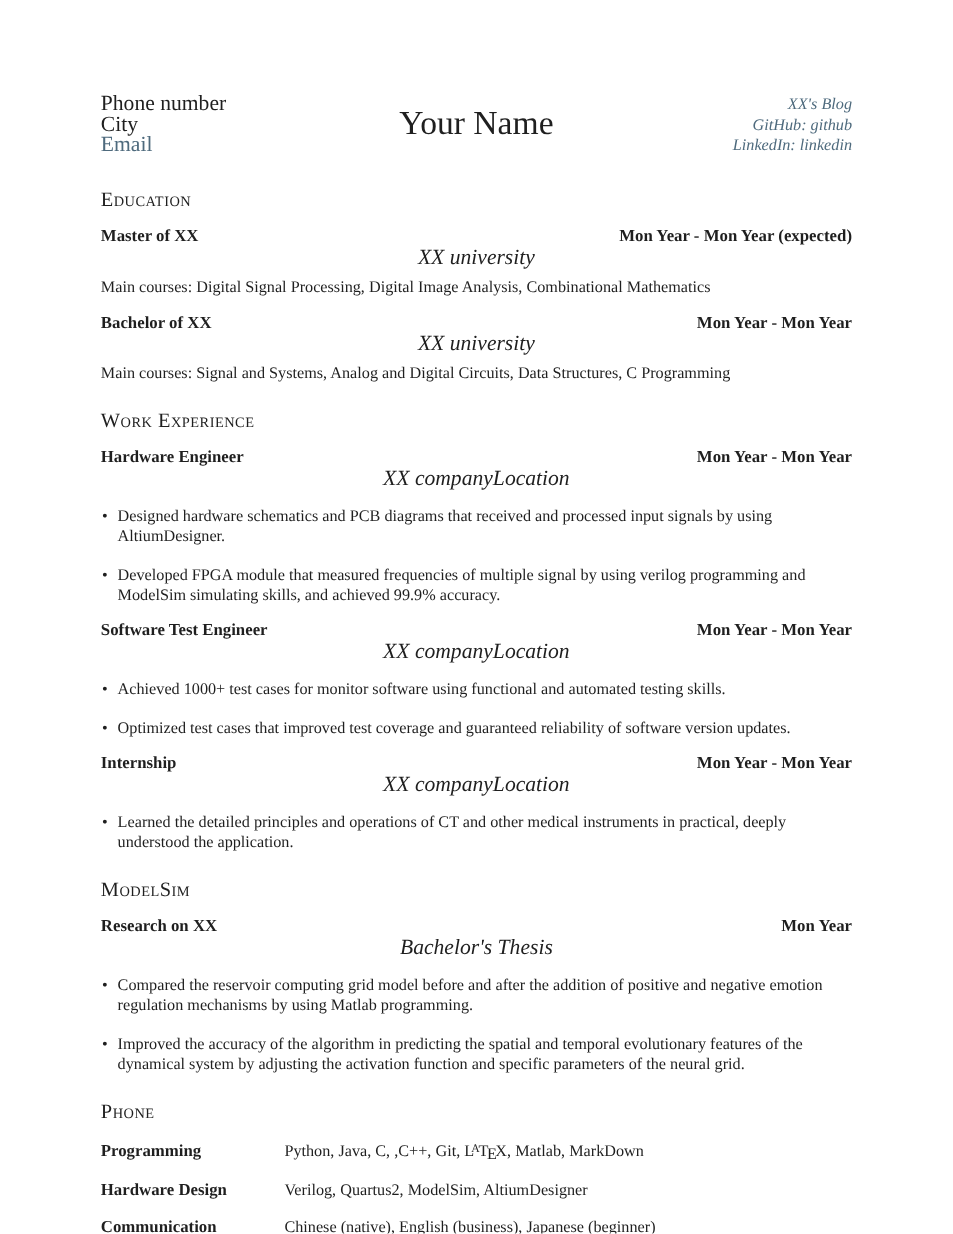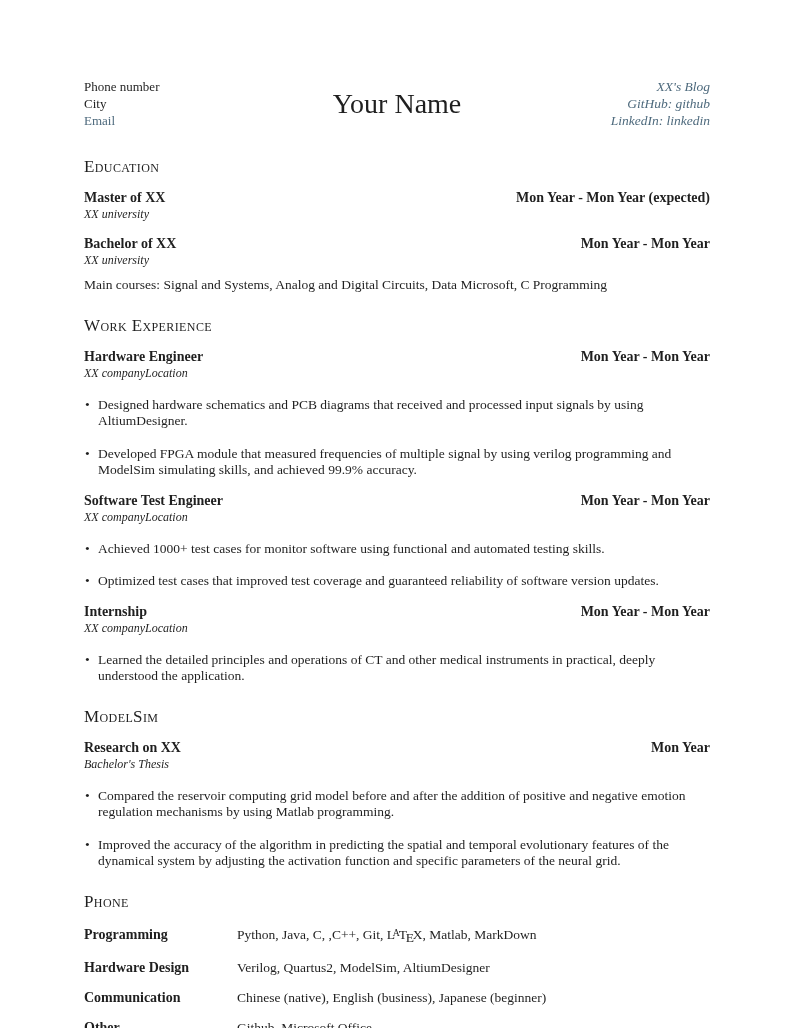--- a/index.html
+++ b/index.html
@@ -6,33 +6,33 @@
   html, body { width: 794px; height: 1028px; }
   body {
     background: #ffffff;
     font-family: "Liberation Serif", "DejaVu Serif", serif;
     color: #1f1f1f;
   }
   .page { width: 794px; height: 1028px; padding: 78px 84px 0 84px; overflow: hidden; }
 
   
   .header { display: flex; align-items: center; margin-bottom: 28px; }
-  .contact { flex: 1 1 0; font-size: 13px; line-height: 17px; }
+  .contact { flex: 1 1 0; font-size: 18px; line-height: 17px; }
   .name { flex: 0 0 auto; font-size: 28px; font-weight: normal; text-align: center; padding: 0 10px; }
   .links { flex: 1 1 0; text-align: right; font-size: 13.5px; line-height: 17px; font-style: italic; }
   .link { color: #4e6a7d; cursor: pointer; }
 
   
   .section { margin-top: 22px; }
   .section-title { font-size: 17px; font-variant: small-caps; letter-spacing: 0.4px; font-weight: normal; margin-bottom: 12px; margin-top: 13px; }
 
   .entry { margin-top: 13px; }
   .entry:first-of-type { margin-top: 0; }
   .entry-head { display: flex; justify-content: space-between; font-weight: bold; font-size: 14px; line-height: 17px; }
-  .entry-sub { display: flex; justify-content: flex-start; font-style: italic; font-size: 12px; line-height: 16px; }
+  .entry-sub { display: flex; justify-content: center; font-style: italic; font-size: 18px; line-height: 16px; }
   .courses { margin-top: 9px; font-size: 13.5px; line-height: 16.5px; }
 
   ul.bullets { margin-top: 8px; list-style: none; }
   ul.bullets li { position: relative; padding-left: 14px; font-size: 13.5px; line-height: 16.5px; margin-bottom: 3px; margin-top: 16px; }
   ul.bullets li::before { content: "\2022"; position: absolute; left: 1px; top: 0; }
 
   
   .skills-grid { display: grid; grid-template-columns: 153px 1fr; row-gap: 13px; align-items: baseline; margin-top: 2px; }
   .skill-label { font-weight: bold; font-size: 14px; line-height: 17px; }
   .skill-value { font-size: 13.5px; line-height: 17px; }
@@ -65,31 +65,32 @@
     <h2 class="section-title">Education</h2>
 
     <div class="entry">
       <div class="entry-head">
         <span>Master of XX</span>
         <span>Mon Year - Mon Year (expected)</span>
       </div>
       <div class="entry-sub">
         <span>XX university</span>
       </div>
+      <div class="courses">Main courses: Digital Signal Processing, Digital Image Analysis, Combinational Mathematics</div>
     </div>
 
     <div class="entry">
       <div class="entry-head">
         <span>Bachelor of XX</span>
         <span>Mon Year - Mon Year</span>
       </div>
       <div class="entry-sub">
         <span>XX university</span>
       </div>
-      <div class="courses">Main courses: Signal and Systems, Analog and Digital Circuits, Data Microsoft, C Programming</div>
+      <div class="courses">Main courses: Signal and Systems, Analog and Digital Circuits, Data Structures, C Programming</div>
     </div>
   </div>
 
   <div class="section">
     <h2 class="section-title">Work Experience</h2>
 
     <div class="entry">
       <div class="entry-head">
         <span>Hardware Engineer</span>
         <span>Mon Year - Mon Year</span>

